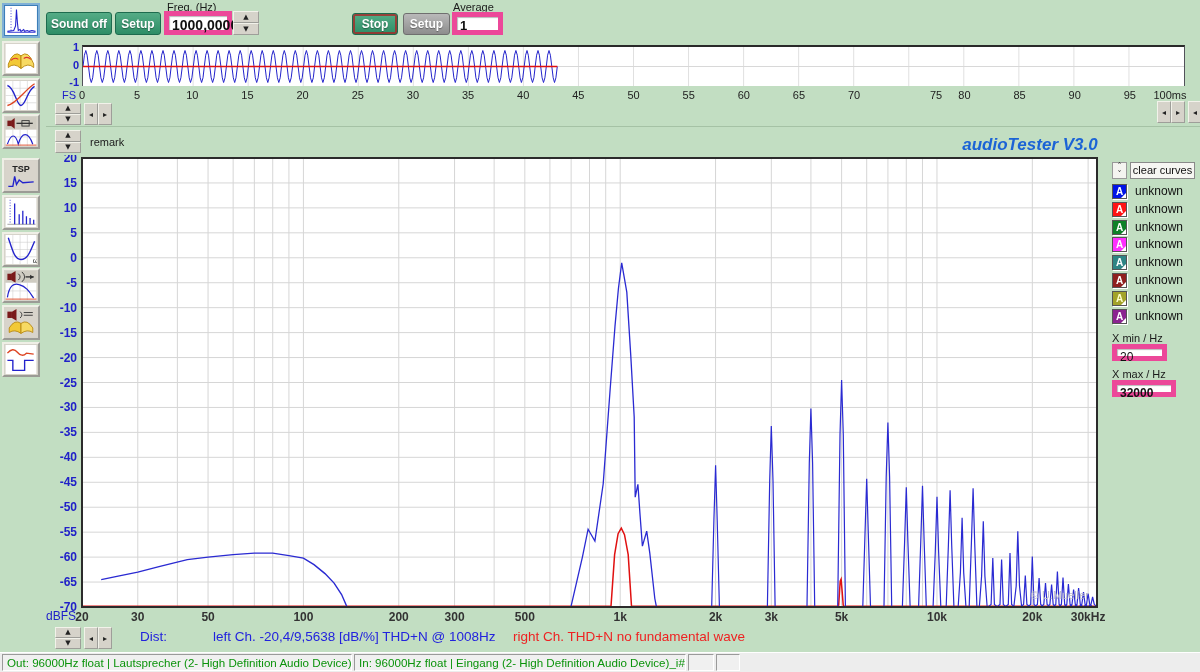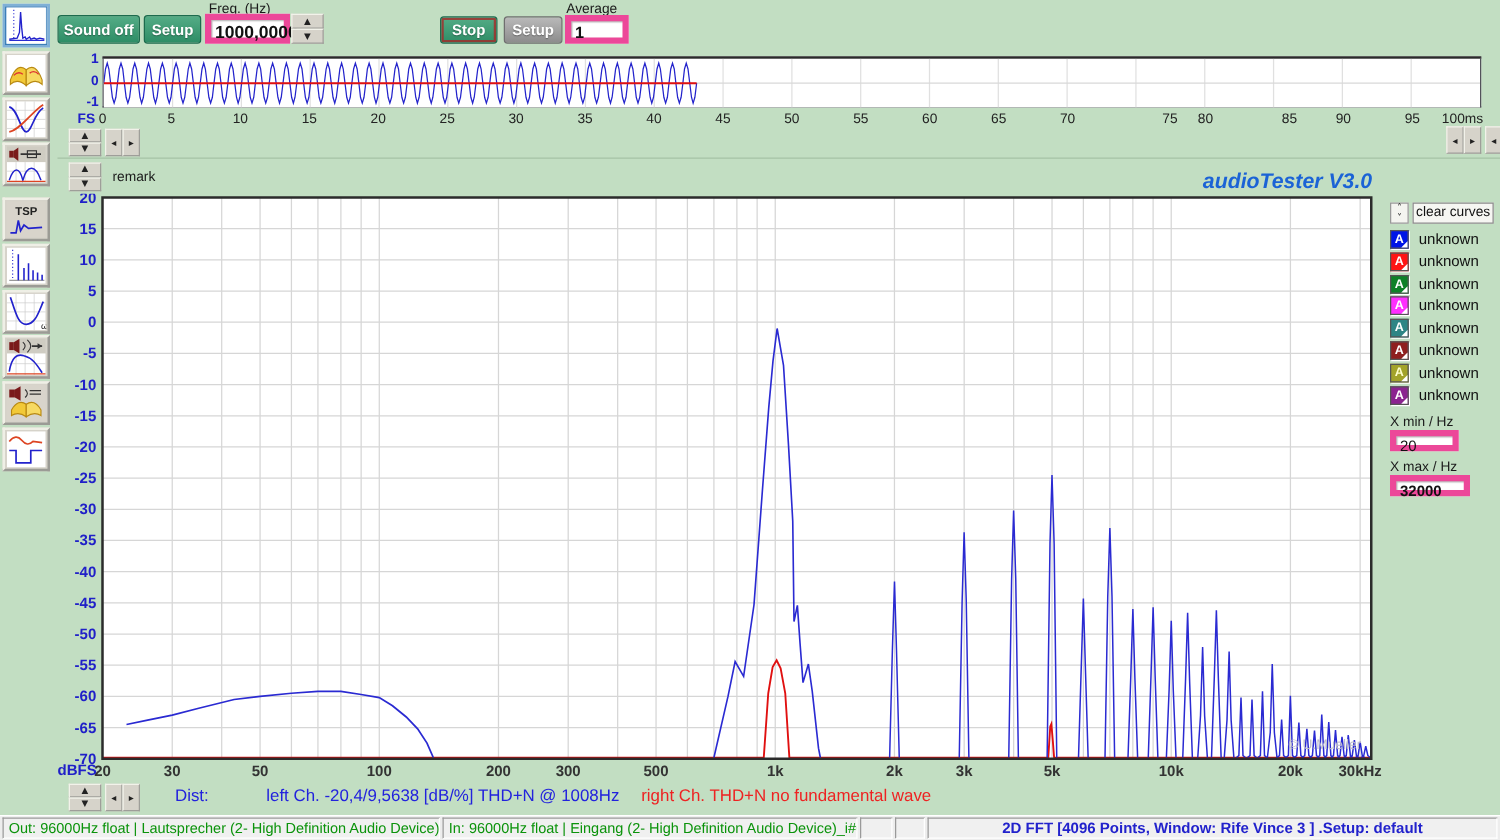--- a/index.html
+++ b/index.html
@@ -38,21 +38,21 @@
   .tinyspin { position:absolute; width:15px; height:17px; background:#f4f4f0;
     border:1px solid #999; font-size:8px; line-height:8px; text-align:center;
     color:#333; cursor:pointer; font-family:"DejaVu Sans",sans-serif; }
 
   
   .scope-wrap { position:absolute; left:82px; top:45px; width:1103px; height:41px;
     border:1px solid #52525a; border-top:2px solid #2a2a2a; background:#fff; }
   .scope-ylab { position:absolute; width:14px; text-align:right; color:#2020c8;
     font-size:11px; font-weight:bold; }
   .tlabel { position:absolute; transform:translateX(-50%); font-size:11px; color:#222; }
-  .fs-lab { position:absolute; color:#2020c8; font-weight:bold; font-size:11px; }
+  .fs-lab { position:absolute; color:#2020c8; font-weight:normal; font-size:11px; }
 
   .chart-wrap { position:absolute; left:45px; top:155px; width:1060px; height:470px; }
   svg text { font-family:"Liberation Sans",sans-serif; }
 
   
   .clearbtn { position:absolute; background:#f6f6f2; border:1px solid #8a8a8a;
     font-size:11px; color:#111; text-align:center; line-height:15px; cursor:pointer; }
   .legend-row { position:absolute; left:1112px; height:16px; }
   .legend-sq { position:absolute; left:0; top:0; width:15px; height:15px;
     border:1px solid #555; box-shadow:1px 1px 0 #fff; color:#fff; font-size:10px;
@@ -227,21 +227,21 @@
     <span class="tlabel" style="left: 468.05px; top: 89px;">35</span>
     <span class="tlabel" style="left: 523.2px; top: 89px;">40</span>
     <span class="tlabel" style="left: 578.35px; top: 89px;">45</span>
     <span class="tlabel" style="left: 633.5px; top: 89px;">50</span>
     <span class="tlabel" style="left: 688.65px; top: 89px;">55</span>
     <span class="tlabel" style="left: 743.8px; top: 89px;">60</span>
     <span class="tlabel" style="left: 798.95px; top: 89px;">65</span>
     <span class="tlabel" style="left: 854.1px; top: 89px;">70</span>
     <span class="tlabel" style="left: 936px; top: 89px;">75</span>
     <span class="tlabel" style="left: 964.4px; top: 89px;">80</span>
-    <span class="tlabel" style="left: 1019.55px; top: 89px; margin-left: 12px;">85</span>
+    <span class="tlabel" style="left: 1019.55px; top: 89px;">85</span>
     <span class="tlabel" style="left: 1074.7px; top: 89px;">90</span>
     <span class="tlabel" style="left: 1129.85px; top: 89px;">95</span>
     <span class="tlabel" style="left: 1170px; top: 89px;">100ms</span>
   </div>
 
 <div class="spinv" style="left:55px;top:103px;height:22px">
   <button>▲</button>
   <button>▼</button>
 </div>
 <div class="spinh" style="left:84px;top:103px">
@@ -437,14 +437,13 @@
 <span class="lbl" style="left:1112px;top:332px">X min / Hz</span>
 <div class="inp" style="left:1112px;top:344px;width:55px;height:17px;font-size:12px;font-weight:normal">20</div>
 <span class="lbl" style="left:1112px;top:368px">X max / Hz</span>
 <div class="inp" style="left:1112px;top:380px;width:64px;height:17px;font-size:12px;font-weight:bold">32000</div>
 
 <div class="statusbar">
   <div class="scell" style="left:2px;width:350px">Out: 96000Hz float  | Lautsprecher (2- High Definition Audio Device)_o#0</div>
   <div class="scell" style="left:354px;width:332px">In: 96000Hz float  | Eingang (2- High Definition Audio Device)_i#0</div>
   <div class="scell" style="left:688px;width:26px"></div>
   <div class="scell" style="left:716px;width:24px"></div>
-  <div class="scell blue" style="left:742px;width:456px">2D FFT [4096 Points, Window: Rife Vince 3 ]  .Setup:  default</div>
 </div>
 
 </body></html>

